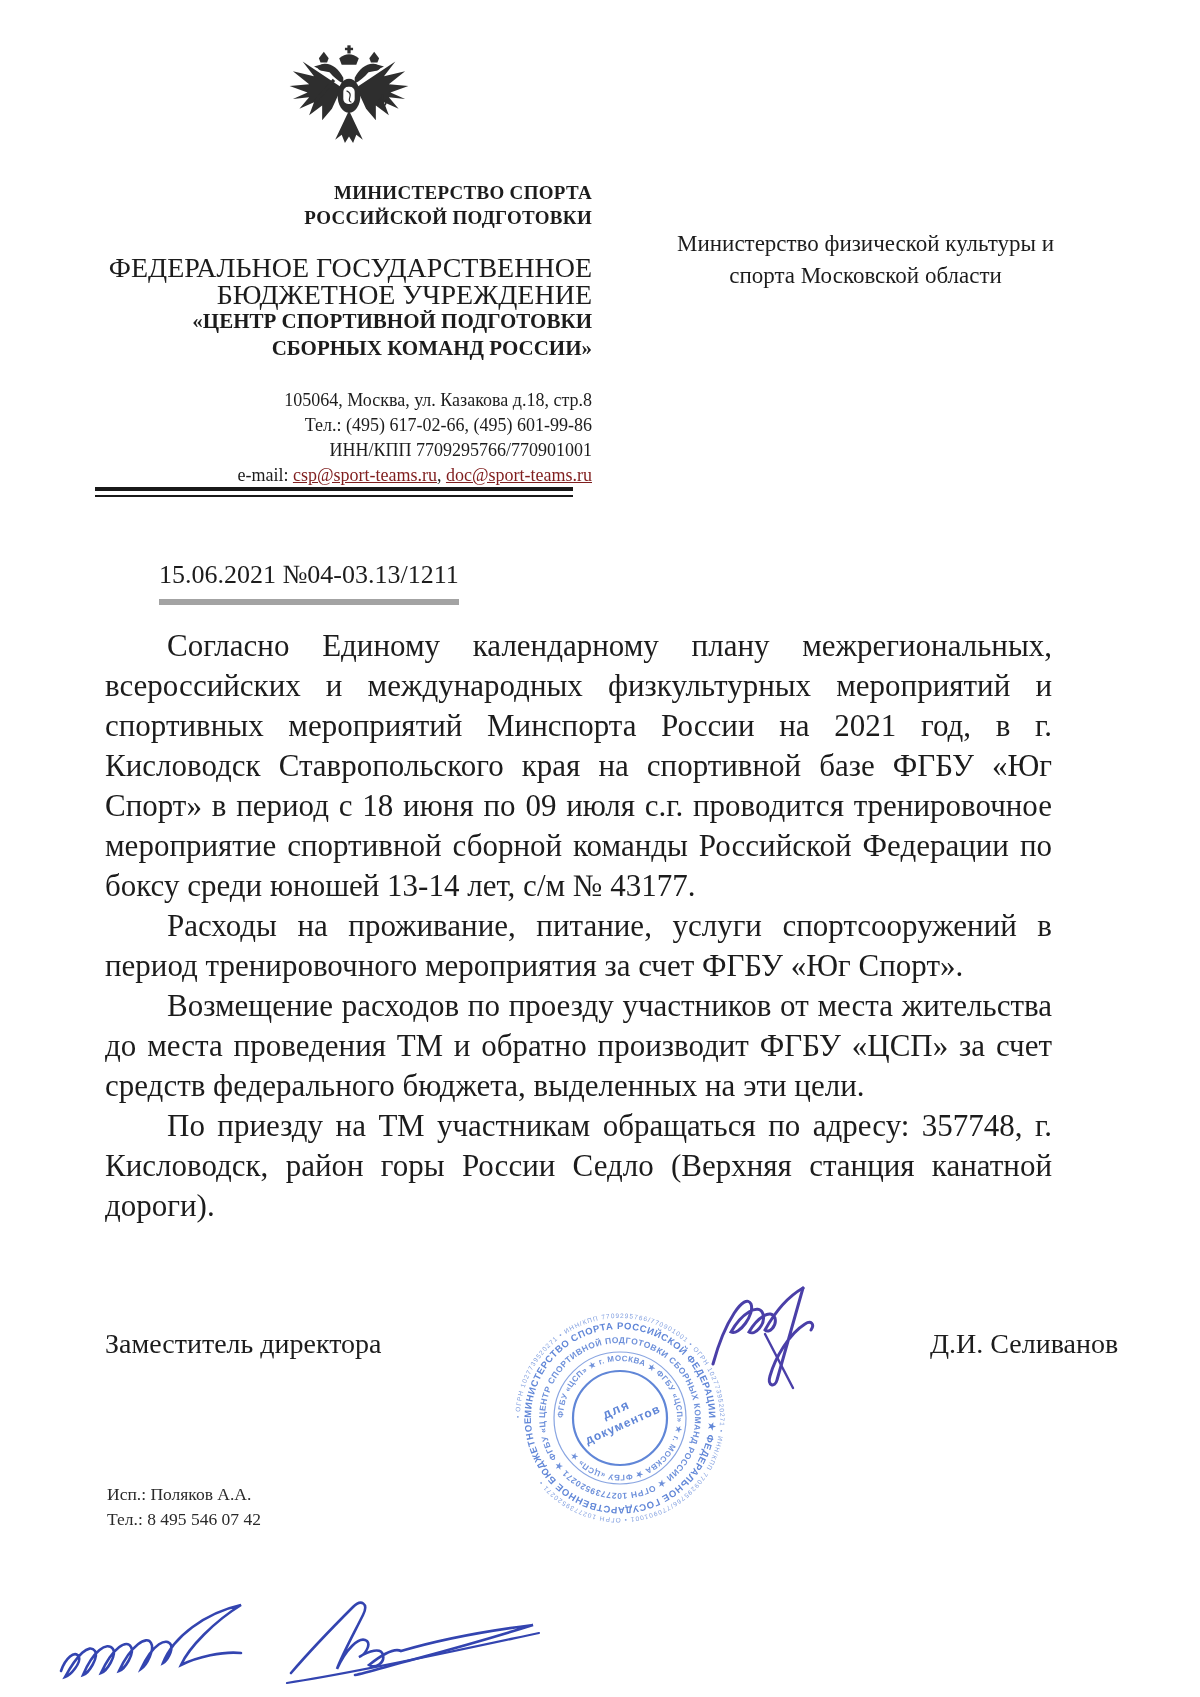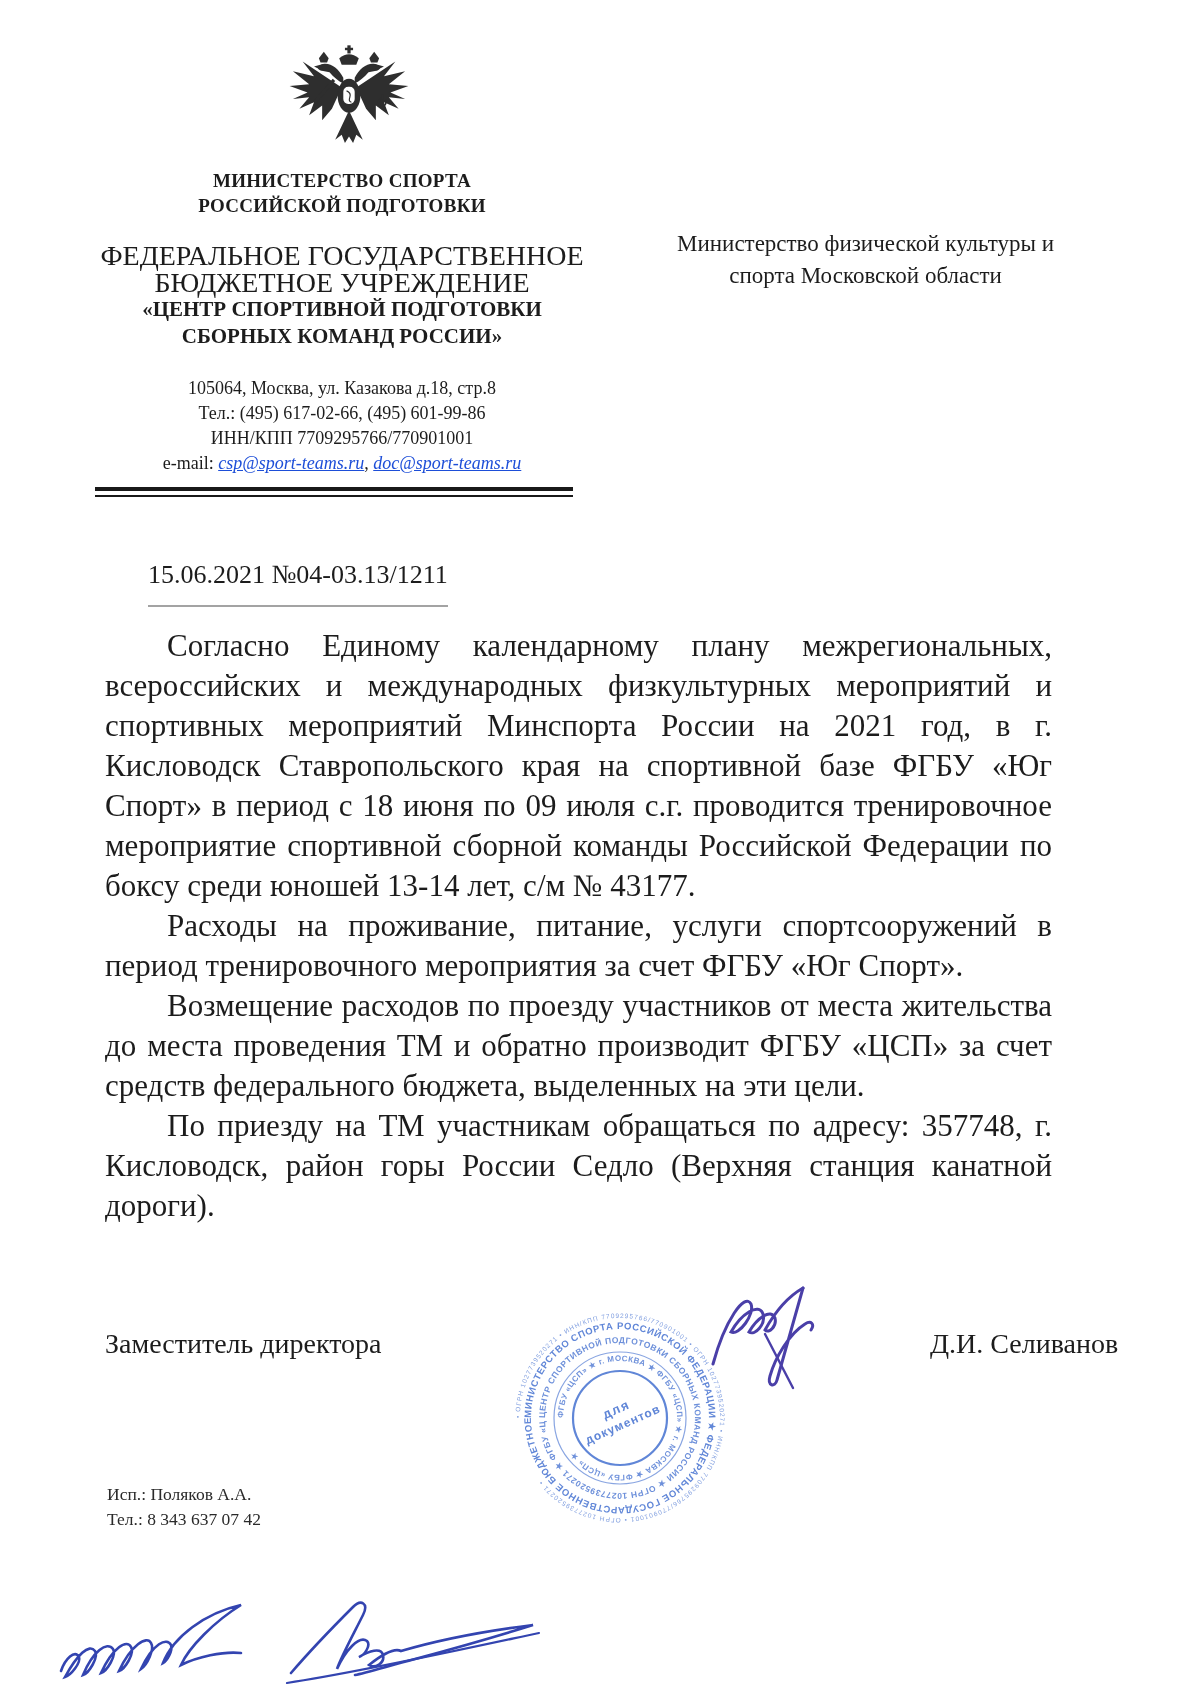--- a/index.html
+++ b/index.html
@@ -6,32 +6,32 @@
   .page{
     position:relative;
     width:1200px;height:1697px;
     margin:0 auto;
     background:#ffffff;
     font-family:"Liberation Serif","DejaVu Serif",serif;
     color:#1c1c1c;
     overflow:hidden;
   }
   .crest{position:absolute;left:288px;top:40px;width:122px;height:118px;}
-  .org-col{position:absolute;left:92px;top:168px;width:500px;text-align:center;}
+  .org-col{position:absolute;left:92px;top:180px;width:500px;text-align:right;}
   .ministry-line{font-weight:bold;font-size:19px;line-height:25px;letter-spacing:.3px;}
   .org-name{margin-top:24px;}
   .org-name .reg{font-size:28px;line-height:27px;}
   .org-name .bold{font-size:21px;line-height:27px;font-weight:bold;}
   .addr-block{margin-top:26px;font-size:18px;line-height:25px;}
-  .addr-block a{color:#1d4ed8;font-style:italic;}
+  .addr-block a{color:#7f1d1d;}
   .recipient{position:absolute;left:628px;top:228px;width:475px;text-align:center;font-size:23px;line-height:32px;}
   .double-rule{position:absolute;left:95px;top:487px;width:478px;height:4px;
     border-top:4px solid #191919;border-bottom:2px solid #191919;}
-  .refline{position:absolute;left:148px;top:560px;font-size:26px;
-    border-bottom:2px solid #a3a3a3;padding-bottom:15px;}
+  .refline{position:absolute;left:159px;top:560px;font-size:26px;
+    border-bottom:6px solid #a3a3a3;padding-bottom:9px;}
   .body-text{position:absolute;left:105px;top:626px;width:947px;
     font-size:31px;line-height:40px;text-align:justify;}
   .body-text p{margin:0;text-indent:62px;}
   .sig-row-position{position:absolute;left:105px;top:1328px;font-size:28px;}
   .sig-row-name{position:absolute;left:930px;top:1328px;font-size:28px;}
   .stamp{position:absolute;left:508px;top:1306px;width:224px;height:224px;opacity:.88;}
   .dir-sign{position:absolute;left:695px;top:1268px;width:170px;height:135px;}
   .executor{position:absolute;left:107px;top:1482px;font-size:17.5px;line-height:25px;color:#2a2a2a;}
   .bottom-scribble{position:absolute;left:55px;top:1585px;width:500px;height:110px;}
 </style>
@@ -131,21 +131,21 @@
   <svg class="dir-sign" viewBox="0 0 170 135" aria-hidden="true">
     <g fill="none" stroke="#4a3fa8" stroke-width="3" stroke-linecap="round">
       <path d="M18 96 C30 52 50 24 56 36 C60 46 44 68 36 64 C46 46 64 34 68 46 C71 56 60 68 54 64 C62 50 76 40 80 50 C82 58 74 66 70 62 C80 44 94 28 108 20"></path>
       <path d="M108 20 C100 48 90 84 82 112 C80 120 72 118 75 108 C80 90 94 66 110 56 C116 52 120 56 116 62"></path>
       <path d="M70 66 L98 120" stroke-width="2.4"></path>
     </g>
   </svg>
 
   <div class="executor">
     <div>Исп.: Поляков А.А.</div>
-    <div>Тел.: 8 343 637 07 42</div>
+    <div>Тел.: 8 495 546 07 42</div>
   </div>
 
   <svg class="bottom-scribble" viewBox="0 0 500 110" aria-hidden="true">
     <g fill="none" stroke="#3344b0" stroke-width="2.6" stroke-linecap="round">
       <path d="M6 86 C10 74 20 64 24 72 C26 78 16 90 10 92 C22 70 34 58 40 66 C44 72 34 88 28 90 C38 66 52 56 58 64 C62 70 52 86 46 88 C58 62 72 54 76 62 C80 68 70 84 64 86 C76 60 92 50 96 58 C100 64 92 80 86 84 C98 58 112 52 116 60 C118 66 112 76 108 78 C118 52 150 28 186 20 C160 36 134 62 126 80 C142 72 168 66 186 68"></path>
       <path d="M236 88 C260 60 286 34 298 22 C306 14 314 18 308 30 C298 50 286 72 282 84 C290 66 304 50 312 56 C316 60 310 70 304 72 C314 66 326 62 328 70 C330 78 320 84 314 80 C324 72 338 62 346 66 C380 56 430 46 478 40 C440 52 390 66 360 74 C330 82 310 88 300 90"></path>
       <path d="M232 98 C300 88 400 66 484 48" stroke-width="2.2"></path>
     </g>
   </svg>
 

